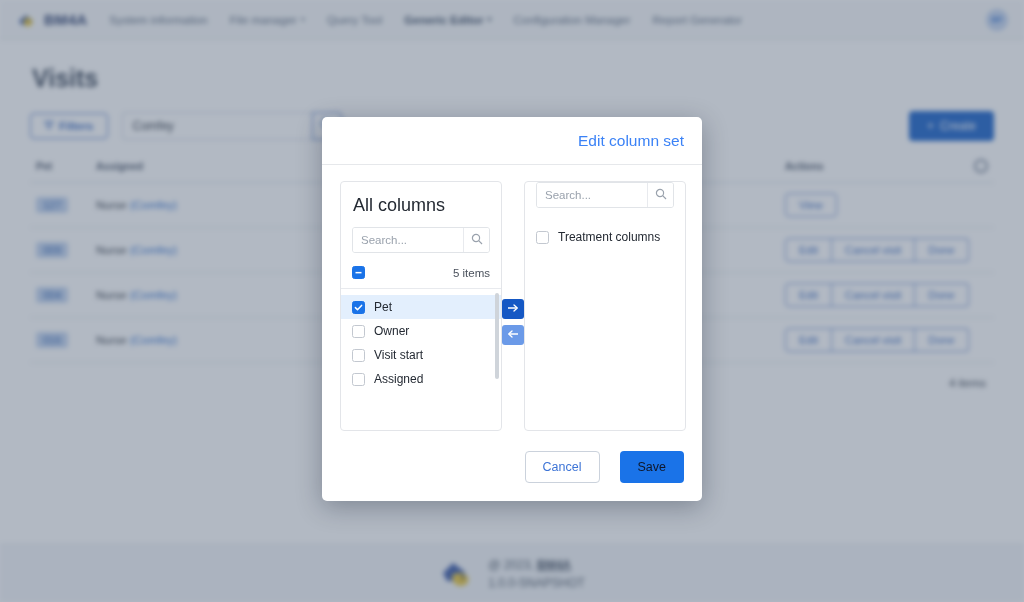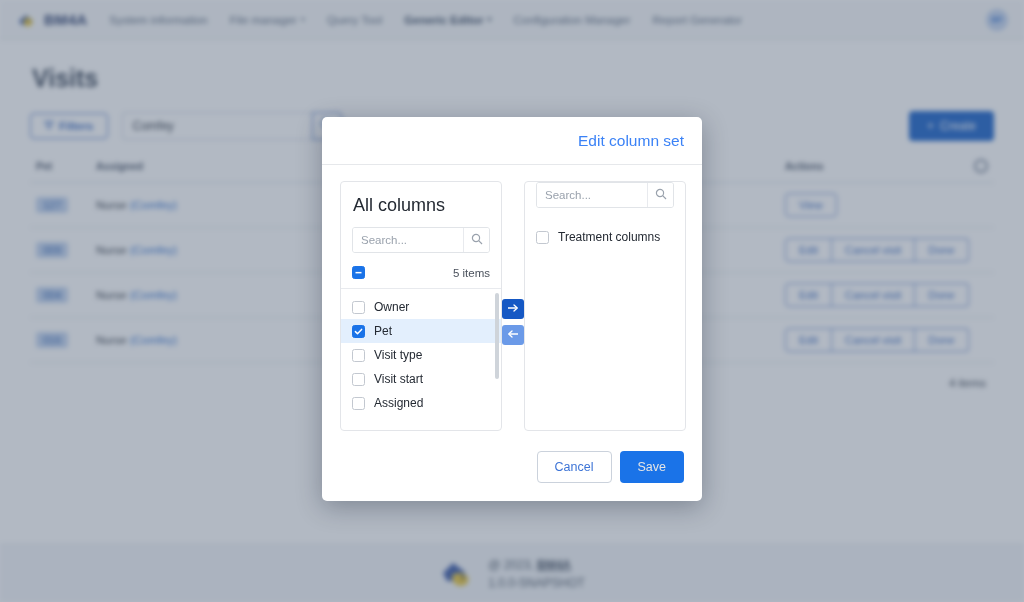--- a/index.html
+++ b/index.html
@@ -332,39 +332,39 @@
     font-size: 12px;
     line-height: 1;
   }
   .tbtn.primary { background: #1558c4; }
   .tbtn.muted { background: #6b9ae8; }
 
   .modal-footer {
     padding: 10px 18px 18px 18px;
     display: flex;
     justify-content: flex-end;
-    gap: 8px;
+    gap: 20px;
     align-items: center;
   }
   .btn {
     font-size: 12.5px;
     border-radius: 4px;
     padding: 8px 17px;
     font-family: "Liberation Sans", sans-serif;
     border: 1px solid transparent;
     cursor: pointer;
   }
   .btn-cancel {
     background: #ffffff;
     border-color: #cbd2dc;
     color: #3d74d6;
   }
   .btn-save {
     background: #1a73e8;
-    color: #e5e5e5;
+    color: #0f172a;
   }
 </style>
 </head>
 <body>
 
 <div id="app">
 
   <div class="page-behind">
 
     <div class="navbar">
@@ -569,35 +569,31 @@
             <svg width="9" height="9" viewBox="0 0 9 9">
                 <rect x="1.5" y="3.9" width="6" height="1.5" fill="#fff"></rect>
               </svg>
           </span>
           <span class="items-count">5 items</span>
         </div>
 
         <div class="panel-list">
           <div class="scroll-track"></div>
 
-          <div class="opt">
-            <span class="cbox"></span>
-            <span>Owner</span>
-          </div>
           <div class="opt sel">
             <span class="cbox checked">
               <svg width="9" height="9" viewBox="0 0 9 9">
                   <path d="M1.4 4.6 L3.5 6.7 L7.6 2.4" fill="none" stroke="#fff" stroke-width="1.5" stroke-linecap="round" stroke-linejoin="round"></path>
                 </svg>
             </span>
             <span>Pet</span>
           </div>
           <div class="opt">
             <span class="cbox"></span>
-            <span>Visit type</span>
+            <span>Owner</span>
           </div>
           <div class="opt">
             <span class="cbox"></span>
             <span>Visit start</span>
           </div>
           <div class="opt">
             <span class="cbox"></span>
             <span>Assigned</span>
           </div>
         </div>

